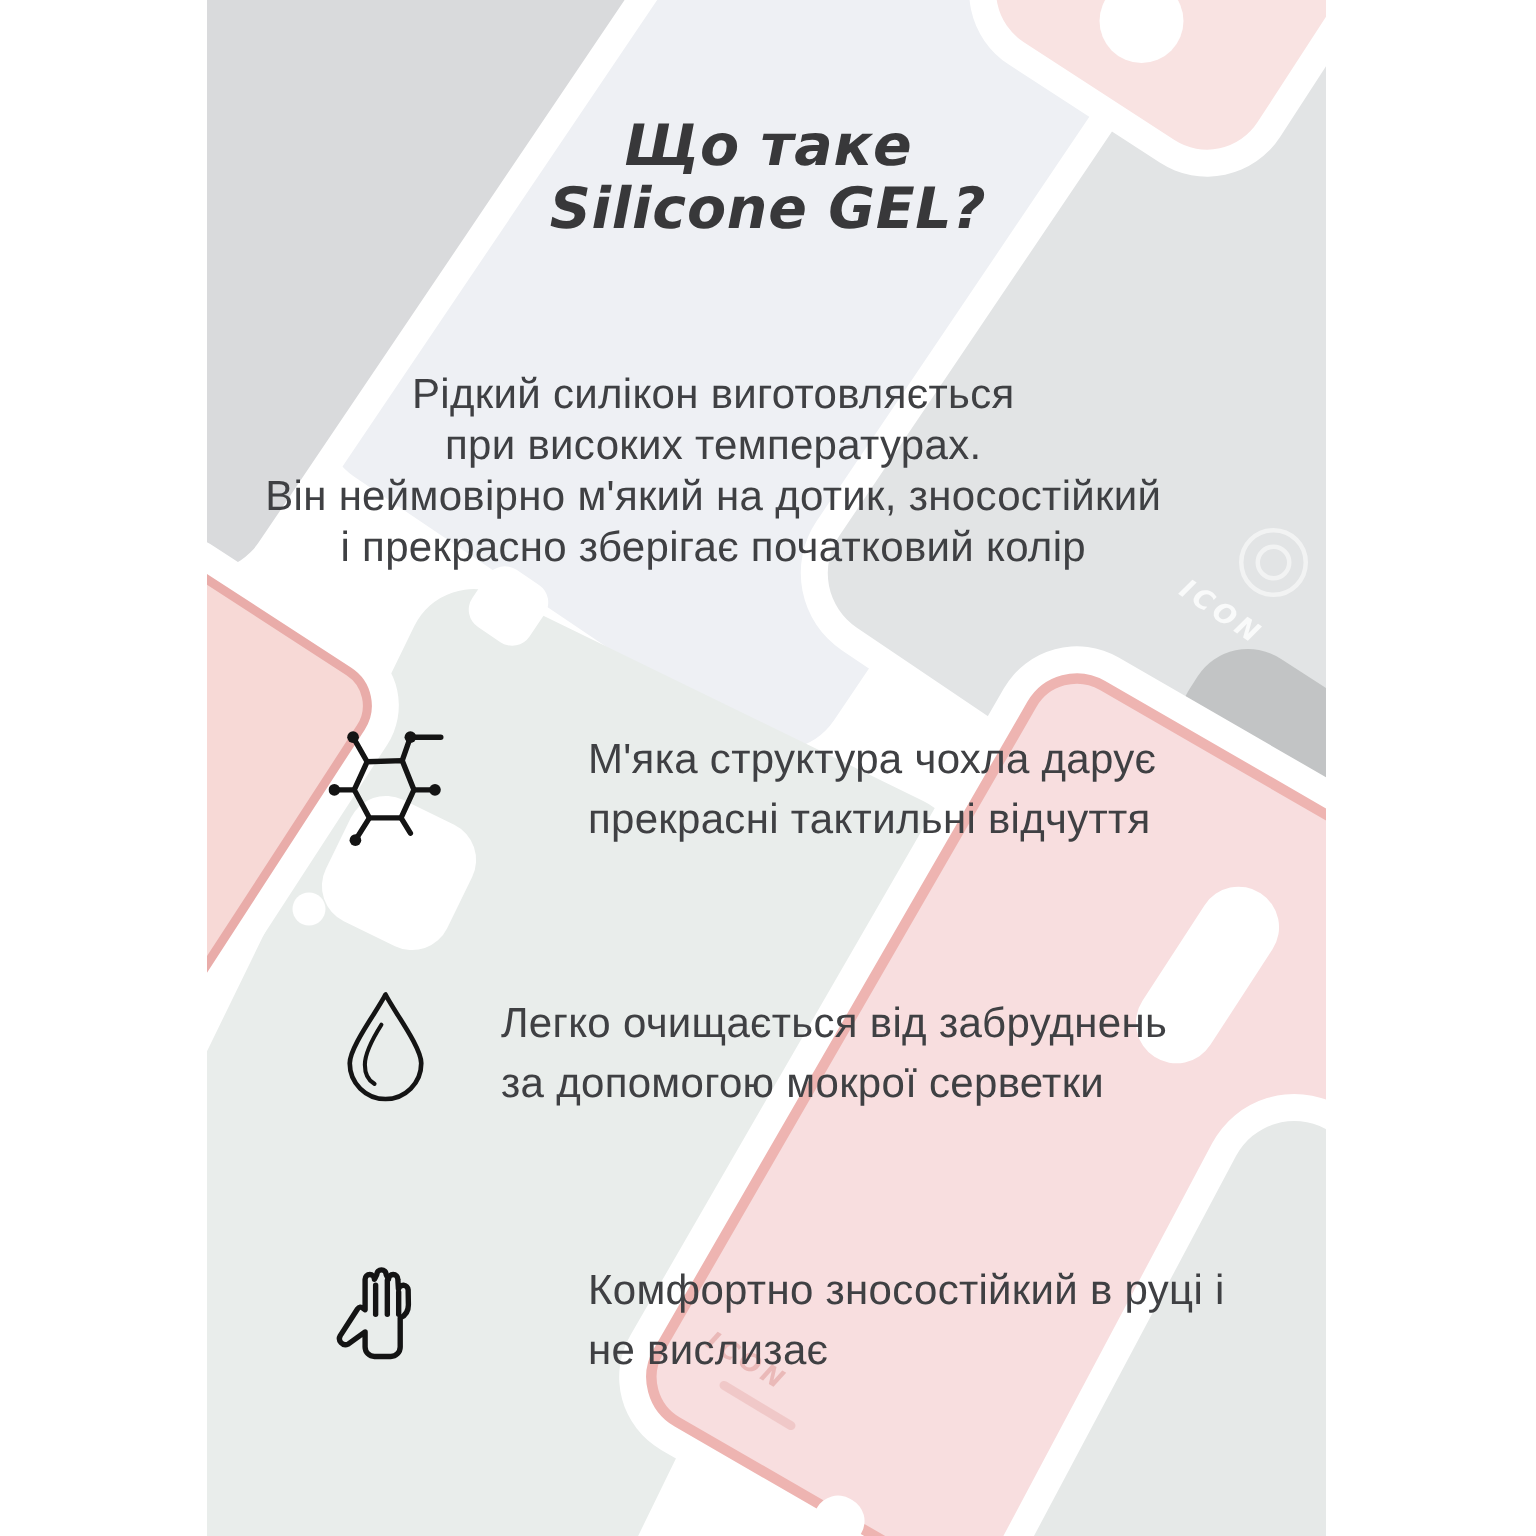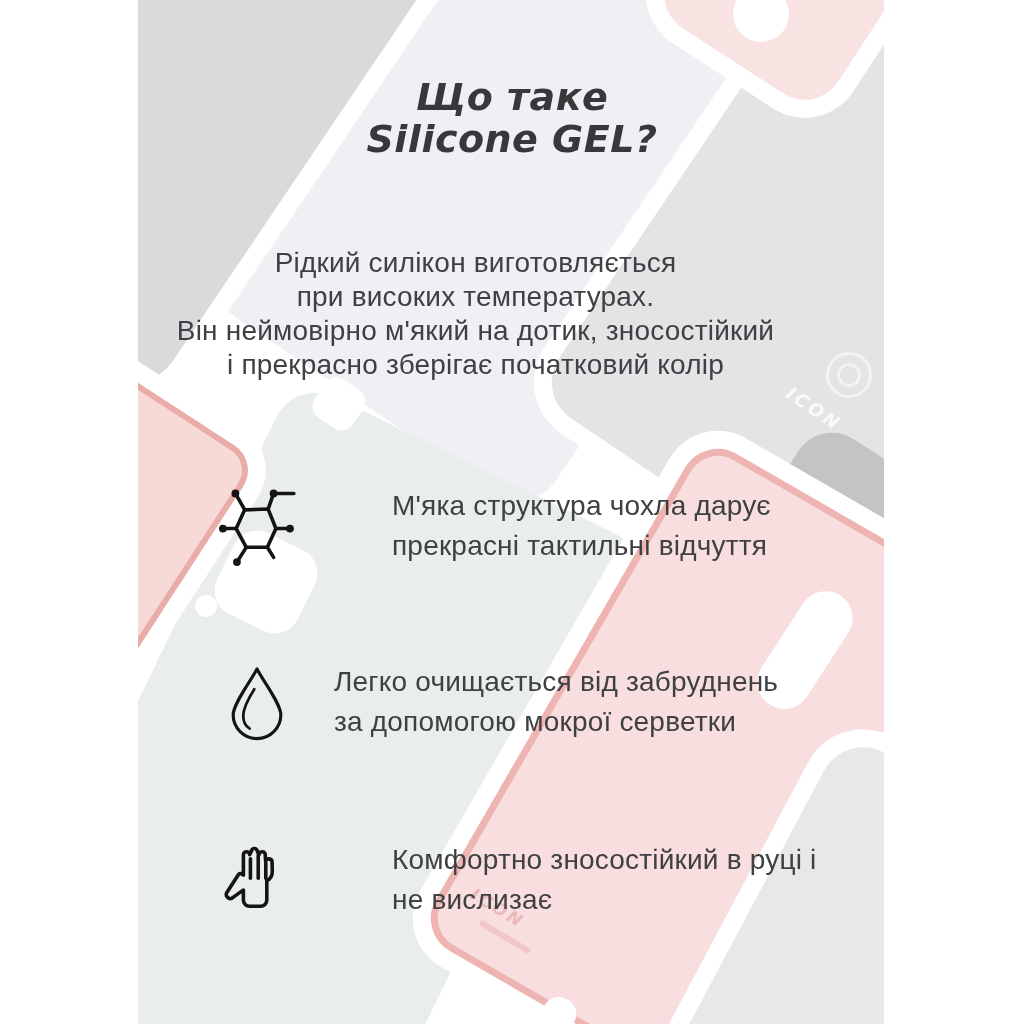--- a/index.html
+++ b/index.html
@@ -49,21 +49,21 @@
   .multiline{white-space:pre-line;}
   .title{
     position:absolute;left:0;top:76px;width:1024px;text-align:center;
     font-family:"DejaVu Sans", sans-serif;font-style:italic;font-weight:800;
     font-size:38px;line-height:42px;color:#38383a;letter-spacing:.5px;
   }
   .intro{
     position:absolute;left:0;top:246px;width:951px;text-align:center;
     font-size:28px;line-height:34px;font-weight:500;color:#3f4043;letter-spacing:.2px;
   }
-  .feature{position:absolute;left:219px;display:flex;align-items:flex-end;}
+  .feature{position:absolute;left:219px;display:flex;align-items:flex-start;}
   .feature-icon{flex:0 0 auto;color:#141414;}
   .icon-molecule{width:78px;height:78px;margin-top:2px;}
   .icon-droplet{width:66px;height:80px;margin-left:5px;margin-top:0;}
   .icon-hand{width:78px;height:82px;margin-left:1px;margin-top:2px;}
   .feature-text{
     font-size:28px;line-height:40px;font-weight:500;color:#3f4043;
     letter-spacing:.2px;margin-left:0;
   }
   .f1{top:484px;} .f1 .feature-text{margin-left:95px;margin-top:2px;}
   .f2{top:656px;} .f2 .feature-text{margin-left:44px;margin-top:6px;}

